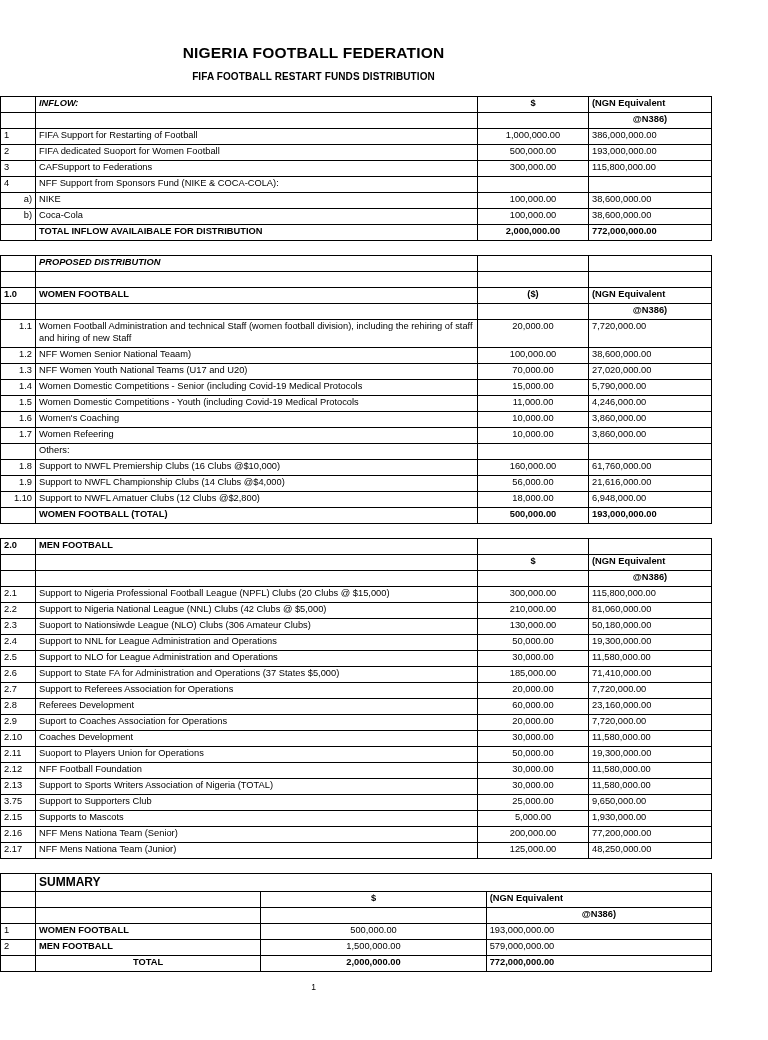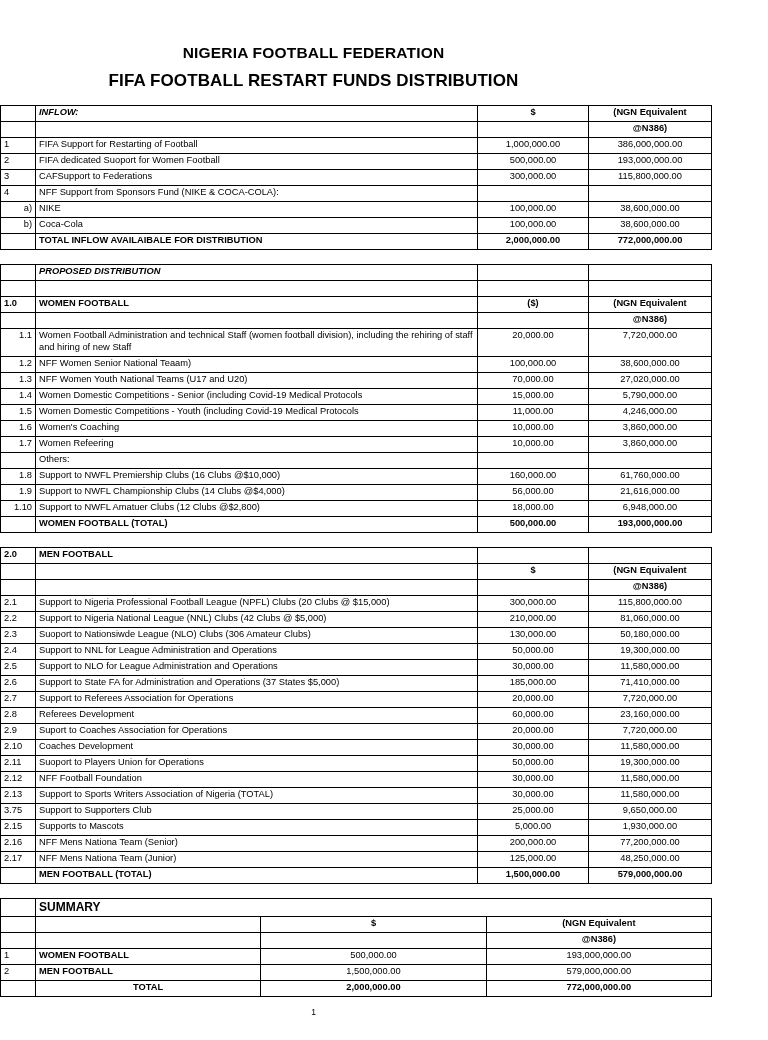--- a/index.html
+++ b/index.html
@@ -24,21 +24,21 @@
   .title-block {
     text-align: center;
     padding-top: 44px;
   }
   .doc-title {
     font-size: 15.5px;
     font-weight: bold;
     letter-spacing: 0.2px;
   }
   .doc-subtitle {
-    font-size: 17px;
+    font-size: 10px;
     font-weight: bold;
     margin-top: 9px;
     letter-spacing: 0.1px;
   }
   table.sheet {
     border-collapse: collapse;
     width: 712px;
     margin: 0 auto;
     table-layout: fixed;
   }
@@ -46,21 +46,21 @@
     border: 1px solid #000000;
     padding: 1px 3px;
     vertical-align: top;
     line-height: 1.26;
     height: 13px;
     overflow: hidden;
   }
   .c-num { width: 28px; text-align: left; }
   .c-desc { }
   .c-usd { width: 104px; text-align: center; }
-  .c-ngn { width: 116px; text-align: center; }
+  .c-ngn { width: 116px; text-align: left; }
   .bold { font-weight: bold; }
   .ital { font-style: italic; }
   .center { text-align: center; }
   .right { text-align: right; }
   .gap-md { height: 14px; }
   .summary-title {
     text-align: left;
     font-weight: bold;
     font-size: 12px;
   }
@@ -367,26 +367,20 @@
         <td class="c-desc">NFF Mens Nationa Team (Senior)</td>
         <td class="c-usd">200,000.00</td>
         <td class="c-ngn">77,200,000.00</td>
       </tr>
       <tr>
         <td class="c-num">2.17</td>
         <td class="c-desc">NFF Mens Nationa Team (Junior)</td>
         <td class="c-usd">125,000.00</td>
         <td class="c-ngn">48,250,000.00</td>
       </tr>
-      <tr>
-        <td class="c-num"></td>
-        <td class="c-desc bold">MEN FOOTBALL (TOTAL)</td>
-        <td class="c-usd bold">1,500,000.00</td>
-        <td class="c-ngn bold">579,000,000.00</td>
-      </tr>
     </tbody>
   </table>
 
   <div class="gap-md"></div>
 
   <table class="sheet">
     <tbody>
       <tr>
         <td class="c-num"></td>
         <td class="c-desc summary-title" colspan="3">SUMMARY</td>

